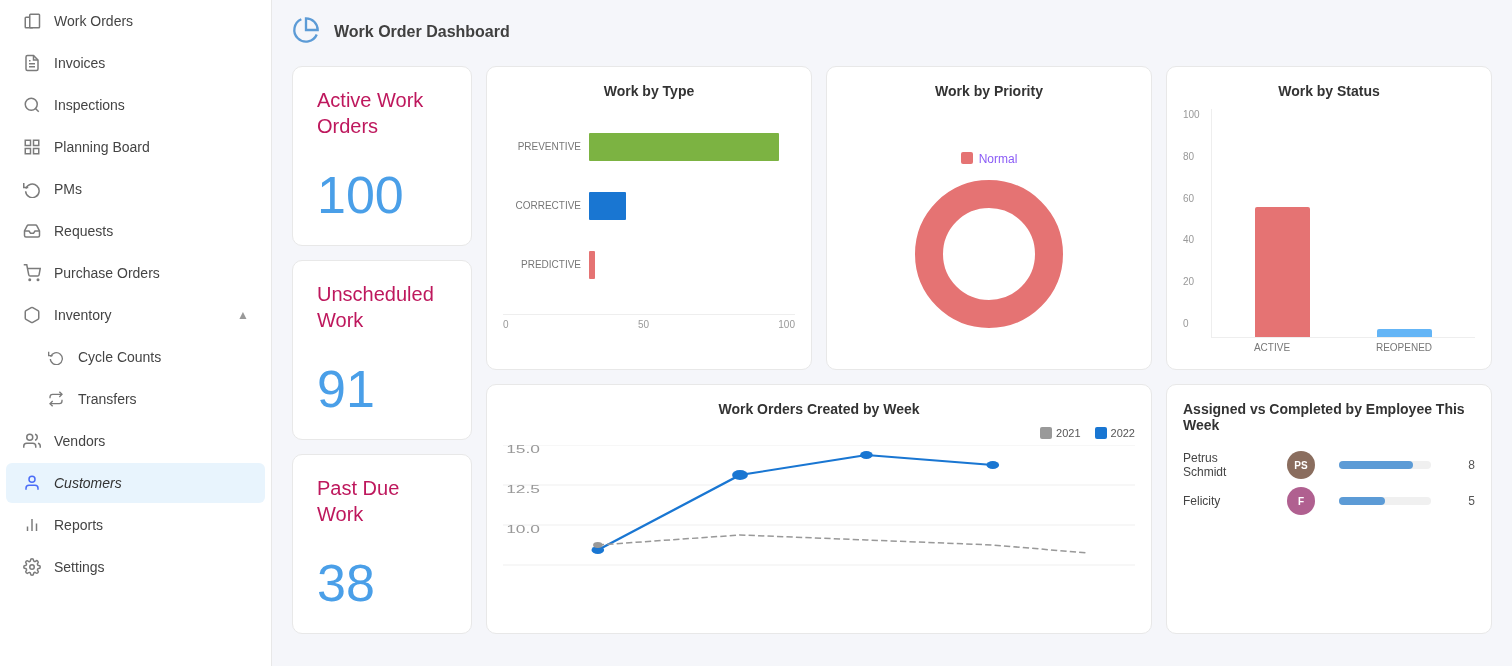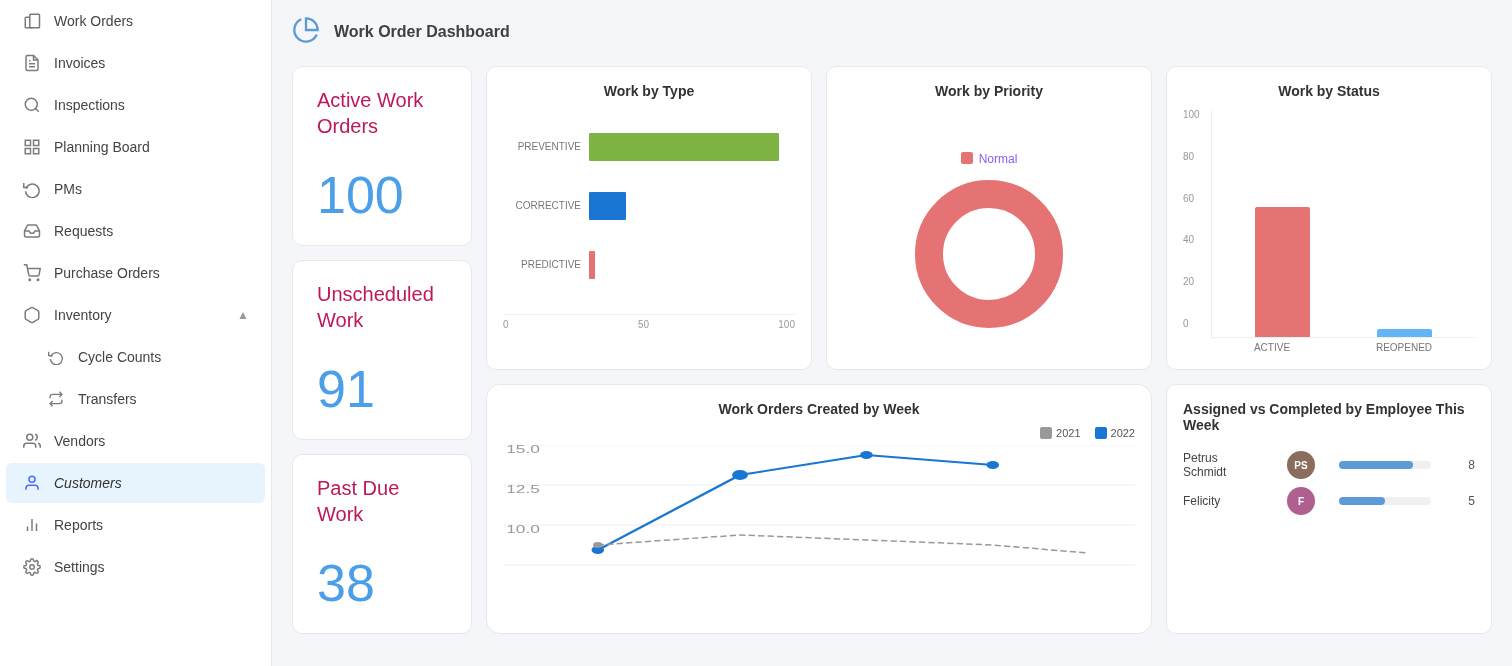--- a/index.html
+++ b/index.html
@@ -445,21 +445,21 @@
             </div>
           </div>
 
           <div style="display:flex;justify-content:space-around;margin-left:28px;padding-top:4px;">
             <span style="font-size:10px;color:#777;">ACTIVE</span>
             <span style="font-size:10px;color:#777;">REOPENED</span>
           </div>
         </div>
       </div>
     </div>
-        <div class="chart-card" style="grid-column: 1 / 3; border-radius: 14px;">
+        <div class="chart-card" style="grid-column: 1 / 3;">
       <h3>Work Orders Created by Week</h3>
       <div style="display:flex;gap:14px;justify-content:flex-end;margin-bottom:6px;">
         <div style="display:flex;align-items:center;gap:4px;">
           <div style="width:12px;height:12px;background:#999;border-radius:2px;"></div>
           <span style="font-size:11px;color:#555;">2021</span>
         </div>
         <div style="display:flex;align-items:center;gap:4px;">
           <div style="width:12px;height:12px;background:#1976d2;border-radius:2px;"></div>
           <span style="font-size:11px;color:#555;">2022</span>
         </div>

